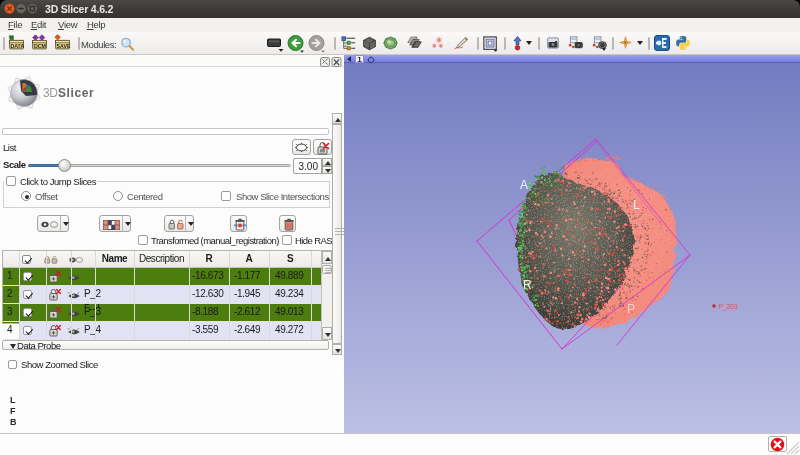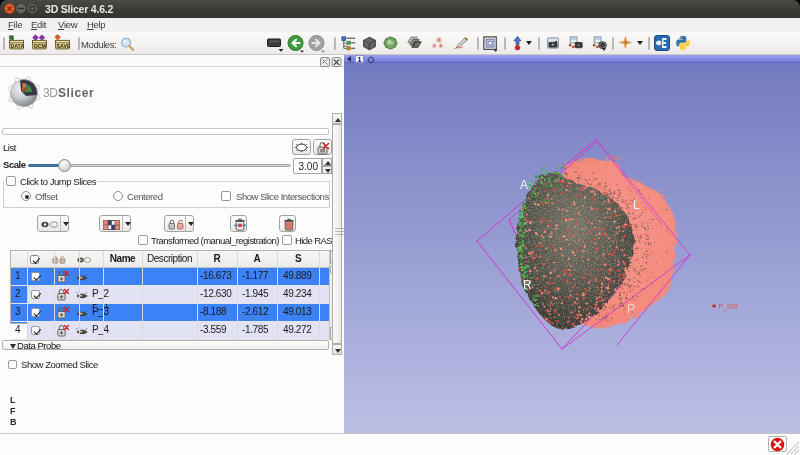--- a/index.html
+++ b/index.html
@@ -361,21 +361,21 @@
       <rect x="4.3" y="0.7" width="3.4" height="1.5" fill="#555"></rect>
       <path d="M4.2 5 L4.2 10.8 M6 5 L6 10.8 M7.8 5 L7.8 10.8" stroke="#c05848" stroke-width="0.9"></path>
     </svg>
   </div>
 
   <div class="abs cb" style="left:138px; top:180px;"></div>
   <div class="abs ctrl-label" style="left:151px; top:180px; letter-spacing:-0.55px;">Transformed (manual_registration)</div>
   <div class="abs cb" style="left:282px; top:180px;"></div>
   <div class="abs ctrl-label" style="left:295px; top:180px; letter-spacing:-0.6px;">Hide RAS</div>
 
-  <div class="abs" style="left:10px; top:195px; width:330px; height:74px; background:#3b82f6; border:1px solid #b5b3af;">
+  <div class="abs" style="left:2px; top:195px; width:330px; height:74px; background:#4d7c0f; border:1px solid #b5b3af;">
 
     <div class="abs" style="left:0; top:0; width:318px; height:17px; background:linear-gradient(#f8f7f5,#ecebe9); border-bottom:1px solid #c5c3bf;"></div>
     <div class="abs" style="left:92px; top:2px; width:39px; text-align:center; font-weight:bold; font-size:10px; letter-spacing:-0.45px;">Name</div>
     <div class="abs" style="left:131px; top:2px; width:55px; text-align:center; font-weight:normal; font-size:10px; letter-spacing:-0.45px;">Description</div>
     <div class="abs" style="left:186px; top:2px; width:40px; text-align:center; font-weight:bold; font-size:10px; letter-spacing:-0.45px;">R</div>
     <div class="abs" style="left:226px; top:2px; width:40px; text-align:center; font-weight:bold; font-size:10px; letter-spacing:-0.45px;">A</div>
     <div class="abs" style="left:266px; top:2px; width:42px; text-align:center; font-weight:bold; font-size:10px; letter-spacing:-0.45px;">S</div>
 
     <div class="abs cb checked" style="left:19px; top:3.5px; width:9px; height:9px; border-color:#8a8a8a;"></div>
     <svg class="abs" style="left:41px; top:4px;" width="14" height="9" viewBox="0 0 14 9">
@@ -464,21 +464,21 @@
       <path d="M5.5 7.2 L5.5 10.6 M3.8 8.9 L7.2 8.9" stroke="#55534f" stroke-width="1"></path>
       <path d="M8.6 1.6 L12.4 5.4 M12.4 1.6 L8.6 5.4" stroke="#cc1f1f" stroke-width="1.4" stroke-linecap="round"></path>
     </svg>
     <svg class="abs" style="left:64px; top:76px;" width="14" height="9" viewBox="0 0 14 9">
       <path d="M1.2 5 Q7 0 12.8 5 Q7 9.6 1.2 5 Z" fill="#45433f"></path>
       <circle cx="6.2" cy="4.6" r="1.2" fill="#c4c2be"></circle>
       <path d="M2.4 2.6 L1.2 1.4 M4.6 1.6 L4 0.4 M10.6 2.6 L11.8 1.4" stroke="#45433f" stroke-width="0.9"></path>
     </svg>
     <div class="abs" style="left:81px; top:73px; font-size:10px; letter-spacing:-0.35px;">P_4</div>
     <div class="abs" style="left:189px; top:73px; font-size:10px; letter-spacing:-0.35px;">-3.559</div>
-    <div class="abs" style="left:231px; top:73px; font-size:10px; letter-spacing:-0.35px;">-1.785</div>
+    <div class="abs" style="left:231px; top:73px; font-size:10px; letter-spacing:-0.35px;">-2.649</div>
     <div class="abs" style="left:272px; top:73px; font-size:10px; letter-spacing:-0.35px;">49.272</div>
 
     <div class="abs scrltrack" style="left:318px; top:0; width:11px; height:89px; border:none; border-left:1px solid #c3c1bd;"></div>
     <div class="abs scrlbtn" style="left:319px; top:0; width:10px; height:13px;">
         <div class="uptri" style="left:2px; top:4.5px;"></div>
       </div>
     <div class="abs scrlthumb" style="left:319px; top:14px; width:10px; height:9px;">
       <div class="grip3" style="top:2px; width:6px;"></div>
         <div class="grip3" style="top:4px; width:6px;"></div>
         <div class="grip3" style="top:6px; width:6px;"></div>

